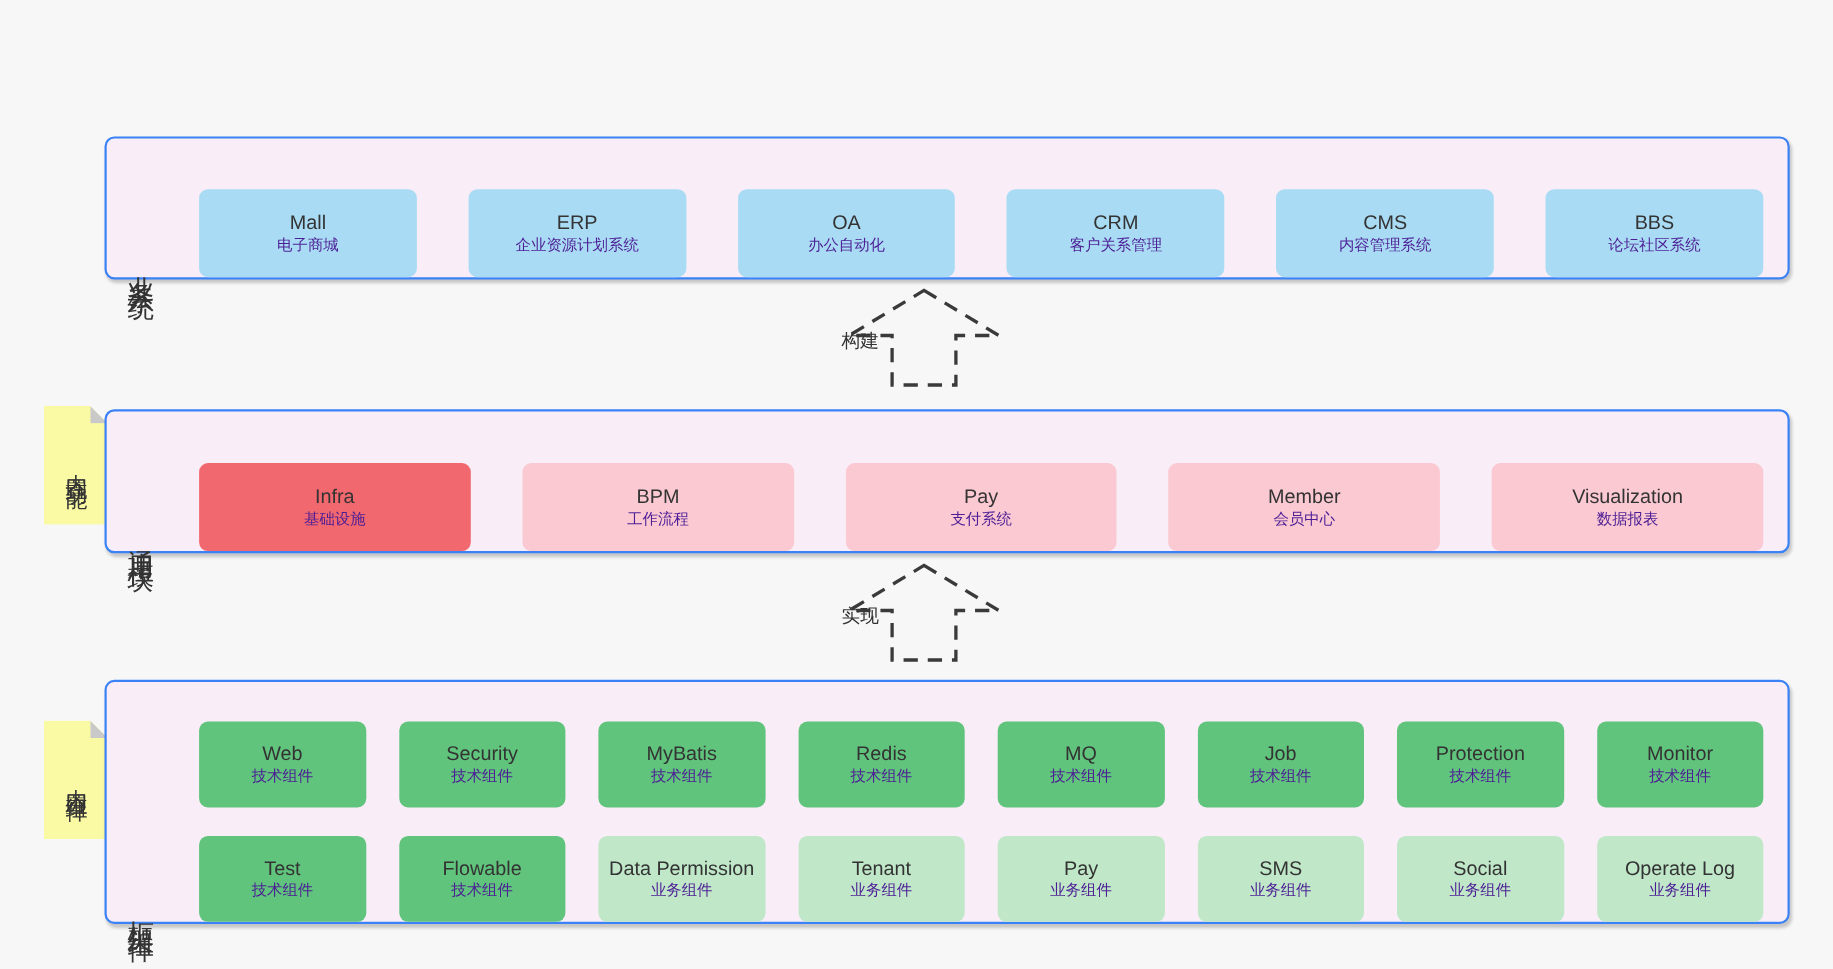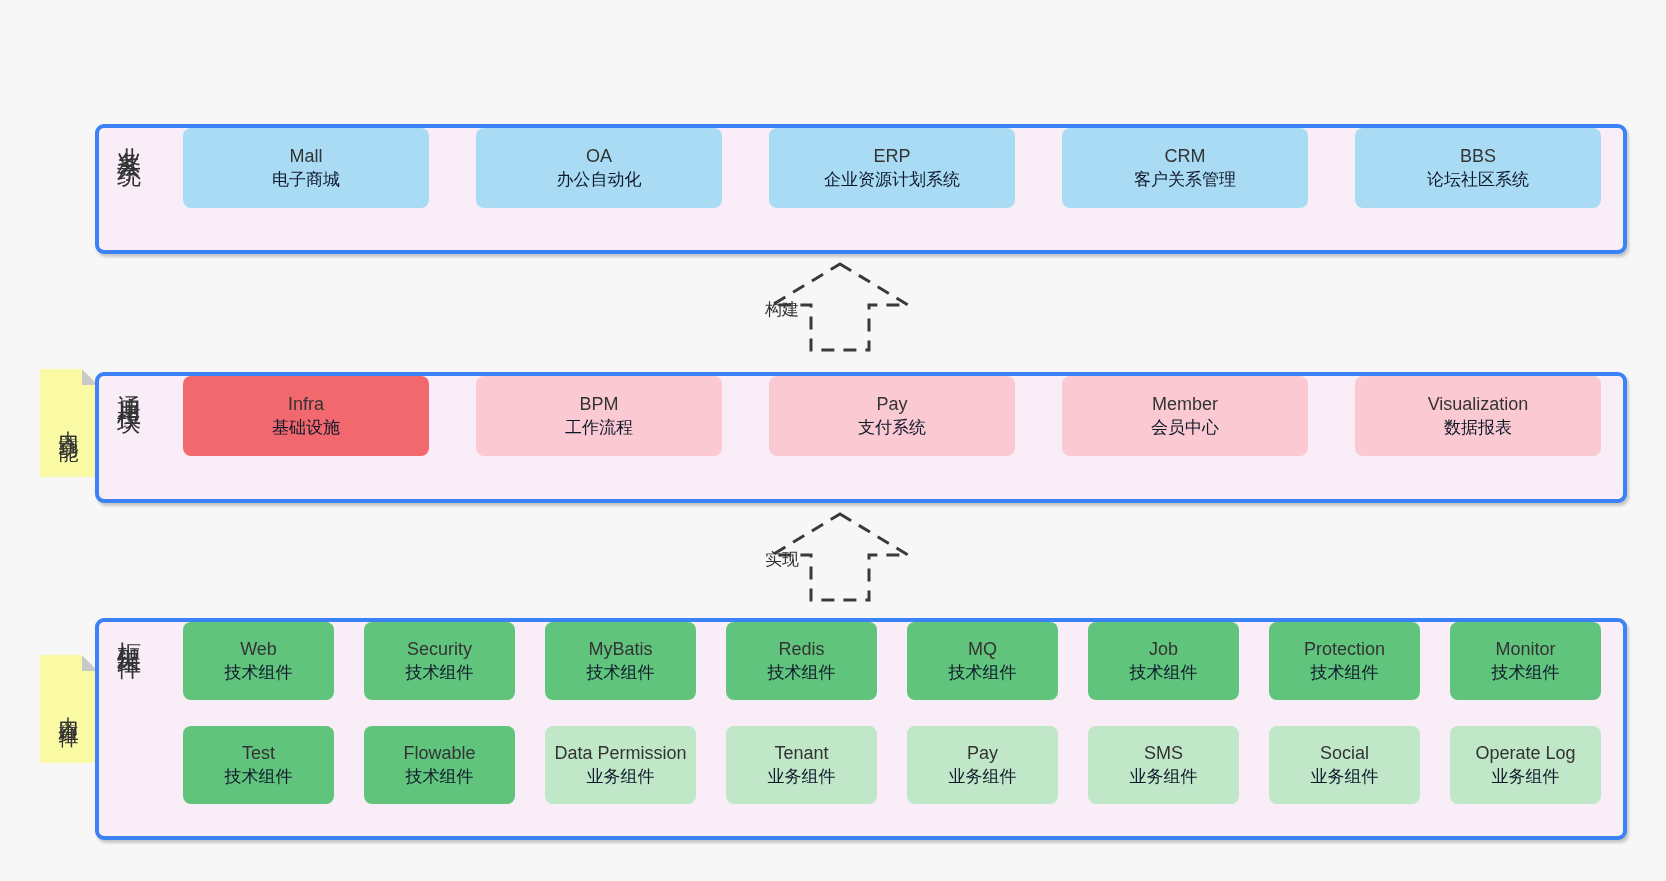--- a/index.html
+++ b/index.html
@@ -4,23 +4,23 @@
 <style>
   html,body { margin:0; padding:0; }
   body {
     width:1666px; height:881px; position:relative; overflow:hidden;
     background:#f7f7f7;
     font-family:"Liberation Sans", sans-serif;
     color:#333333;
   }
   .section {
     position:absolute; left:95px; width:1532px; box-sizing:border-box;
-    background:#f9eef7; border:4px solid #3b82f6; border-radius:9px;
+    background:#f9eef7; border:2px solid #3b82f6; border-radius:9px;
     box-shadow:2px 3px 3px rgba(0,0,0,0.20);
-    display:flex; align-items:flex-start; z-index:1;gap:12px;
+    display:flex; align-items:flex-end; z-index:1;gap:12px;
   }
   #sec-business   { top:124px; height:130px; }
   #sec-modules    { top:372px; height:131px; }
   #sec-components { top:618px; height:222px; }
 
   .v-label {
     writing-mode:vertical-rl; text-orientation:upright;
     font-size:24px; letter-spacing:5px; color:#333; line-height:1;
     margin-left:18px; flex:0 0 auto; white-space:nowrap;
   }
@@ -28,21 +28,21 @@
   .rows { flex:1; display:flex; flex-direction:column; gap:26px; margin:0 22px 0 30px; }
   .rows .row { flex:none; gap:30px; margin:0; }
 
   .box {
     flex:1 1 0; height:80px; border-radius:8px; padding:2px 8px; box-sizing:border-box;
     display:flex; flex-direction:column; justify-content:center; align-items:center;
     text-align:center;
   }
   .rows .box { height:78px; }
   .box-title { font-size:18px; line-height:1.32; color:#333; }
-  .box-sub   { font-size:17px; line-height:1.32; color:#0f172a; }
+  .box-sub   { font-size:14px; line-height:1.32; color:#4c1d95;font-family:Liberation Mono, monospace; }
 
   .blue       { background:#a9dcf4; }
   .red        { background:#f2686f; }
   .pink       { background:#fac9d2; }
   .green      { background:#60c47d; }
   .lightgreen { background:#bfe7c8; }
 
   .arrow { position:absolute; width:150px; height:92px; left:765px; z-index:0; }
   #arrow-build     { top:261px; }
   #arrow-implement { top:511px; }
@@ -71,30 +71,34 @@
 <body>
 
 <div class="section" id="sec-business">
   <div class="v-label">业务系统</div>
   <div class="row">
     <div class="box blue">
       <div class="box-title">Mall</div>
       <div class="box-sub">电子商城</div>
     </div>
     <div class="box blue">
+      <div class="box-title">ERP</div>
+      <div class="box-sub">企业资源计划系统</div>
+    </div>
+    <div class="box blue">
       <div class="box-title">OA</div>
       <div class="box-sub">办公自动化</div>
     </div>
     <div class="box blue">
-      <div class="box-title">ERP</div>
-      <div class="box-sub">企业资源计划系统</div>
-    </div>
-    <div class="box blue">
       <div class="box-title">CRM</div>
       <div class="box-sub">客户关系管理</div>
+    </div>
+    <div class="box blue">
+      <div class="box-title">CMS</div>
+      <div class="box-sub">内容管理系统</div>
     </div>
     <div class="box blue">
       <div class="box-title">BBS</div>
       <div class="box-sub">论坛社区系统</div>
     </div>
   </div>
 </div>
 
 <div class="arrow" id="arrow-build">
   <svg width="150" height="92" viewBox="0 0 150 92">

